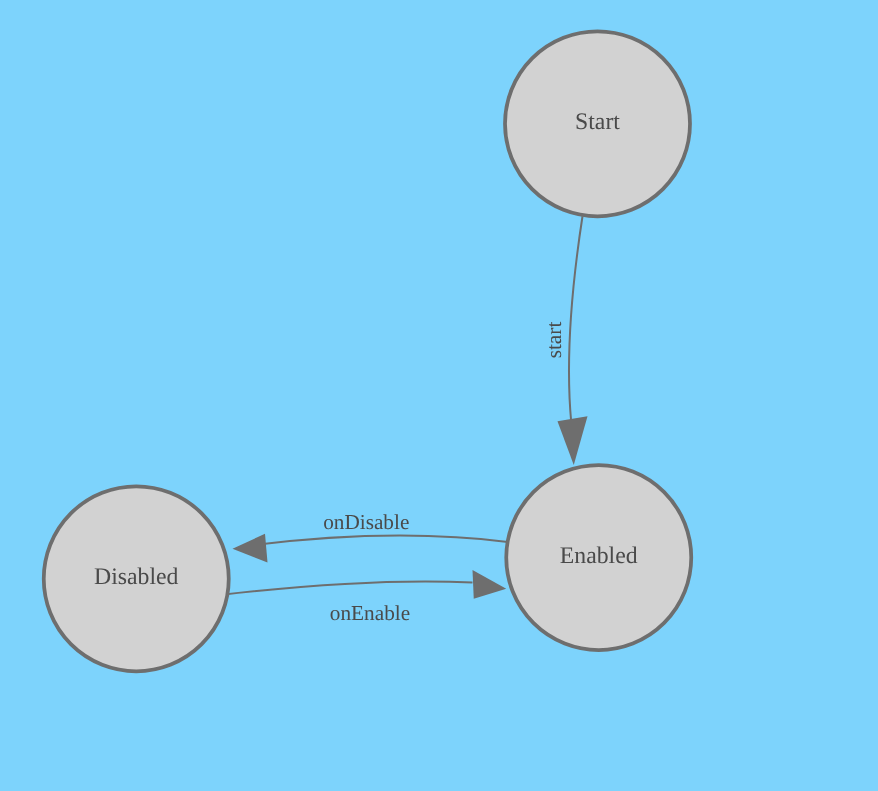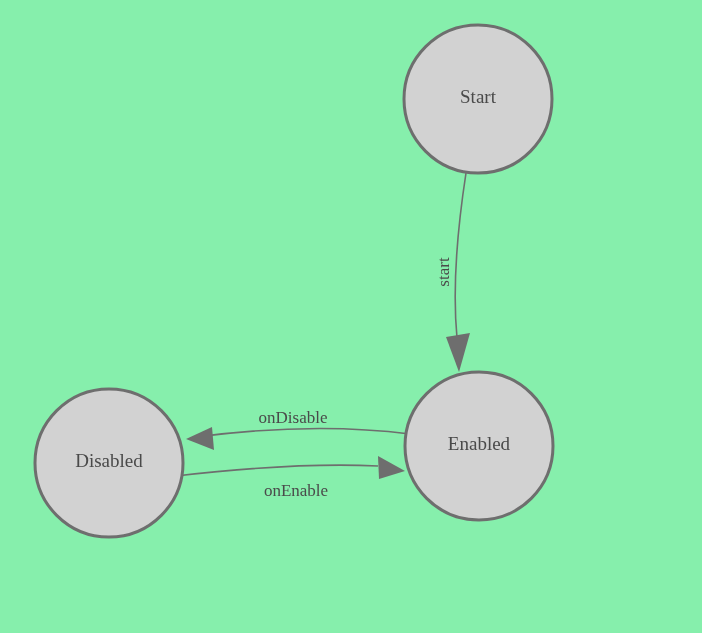--- a/index.html
+++ b/index.html
@@ -8,21 +8,21 @@
     padding: 0;
     background: #ffffff;
   }
   body {
     font-family: "Liberation Serif", "DejaVu Serif", serif;
   }
   #diagram-canvas {
     position: relative;
     width: 702px;
     height: 633px;
-    background: #86efac;
+    background: #7dd3fc;
     overflow: hidden;
   }
   #diagram-svg {
     position: absolute;
     top: 0;
     left: 0;
     width: 702px;
     height: 633px;
   }
   .state-node-circle {

